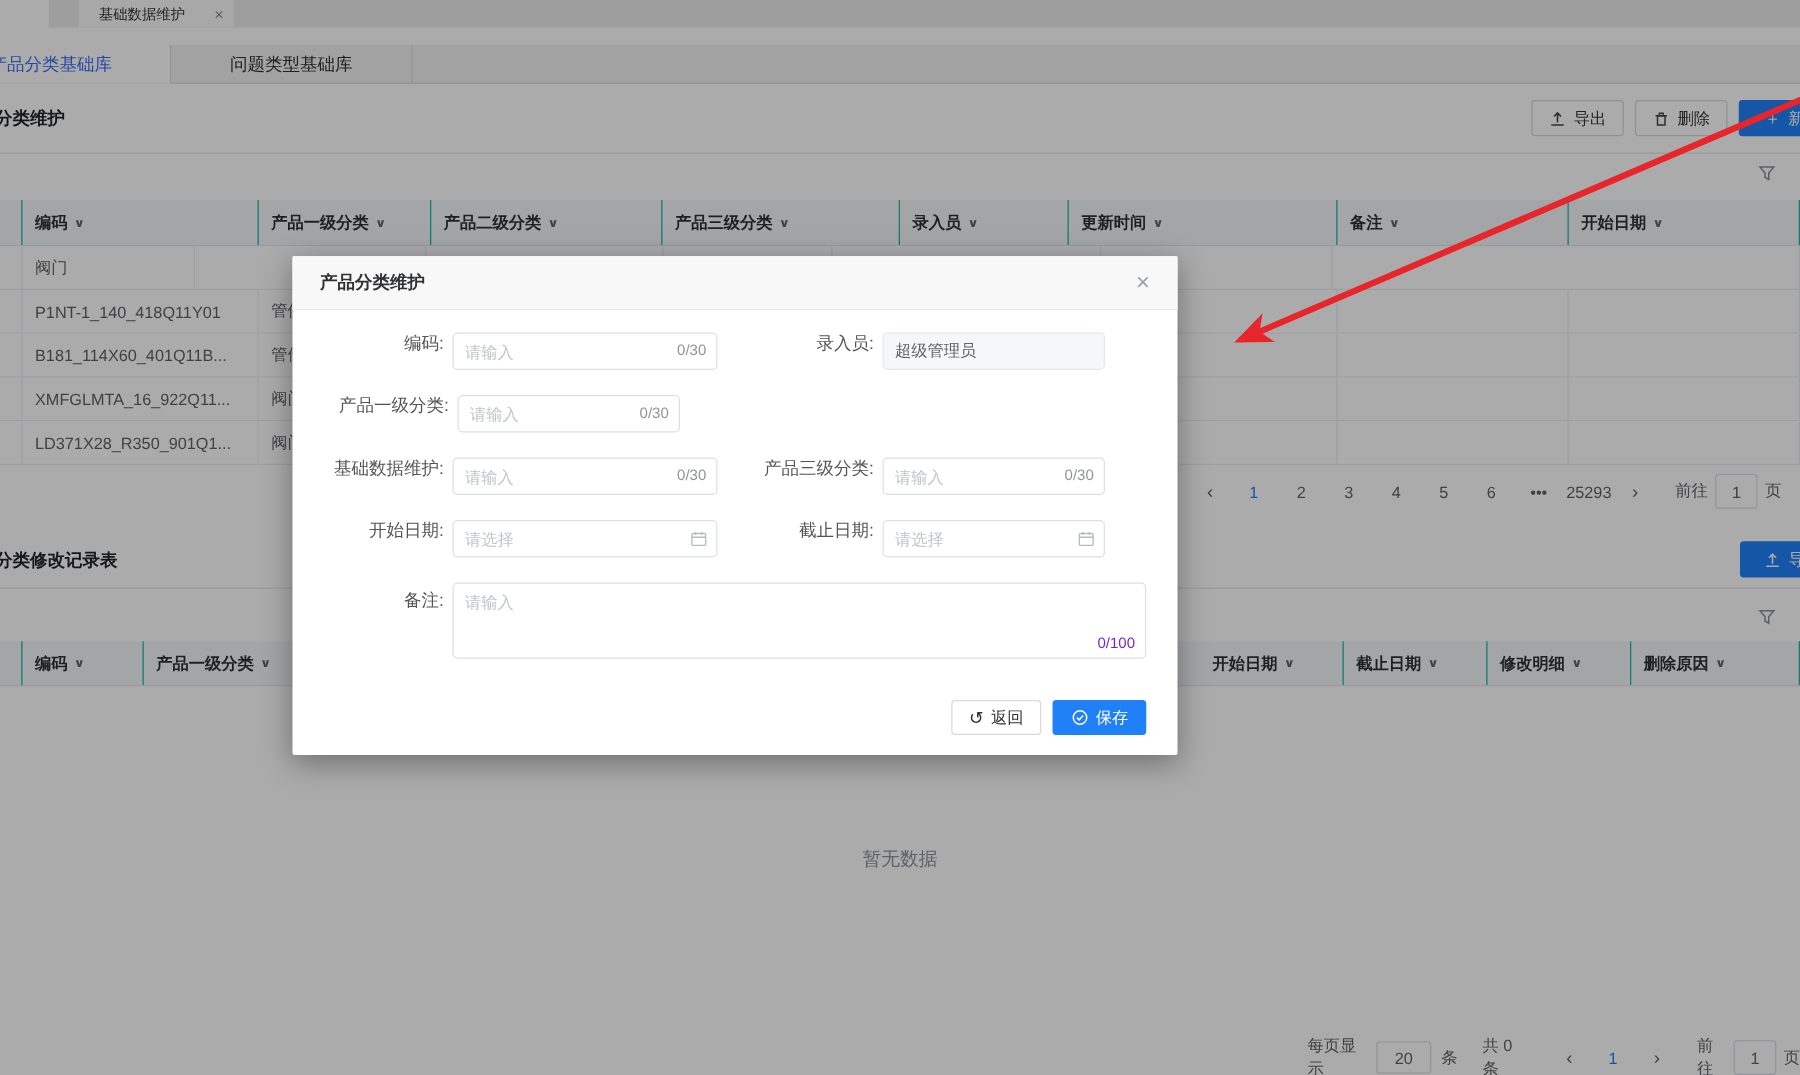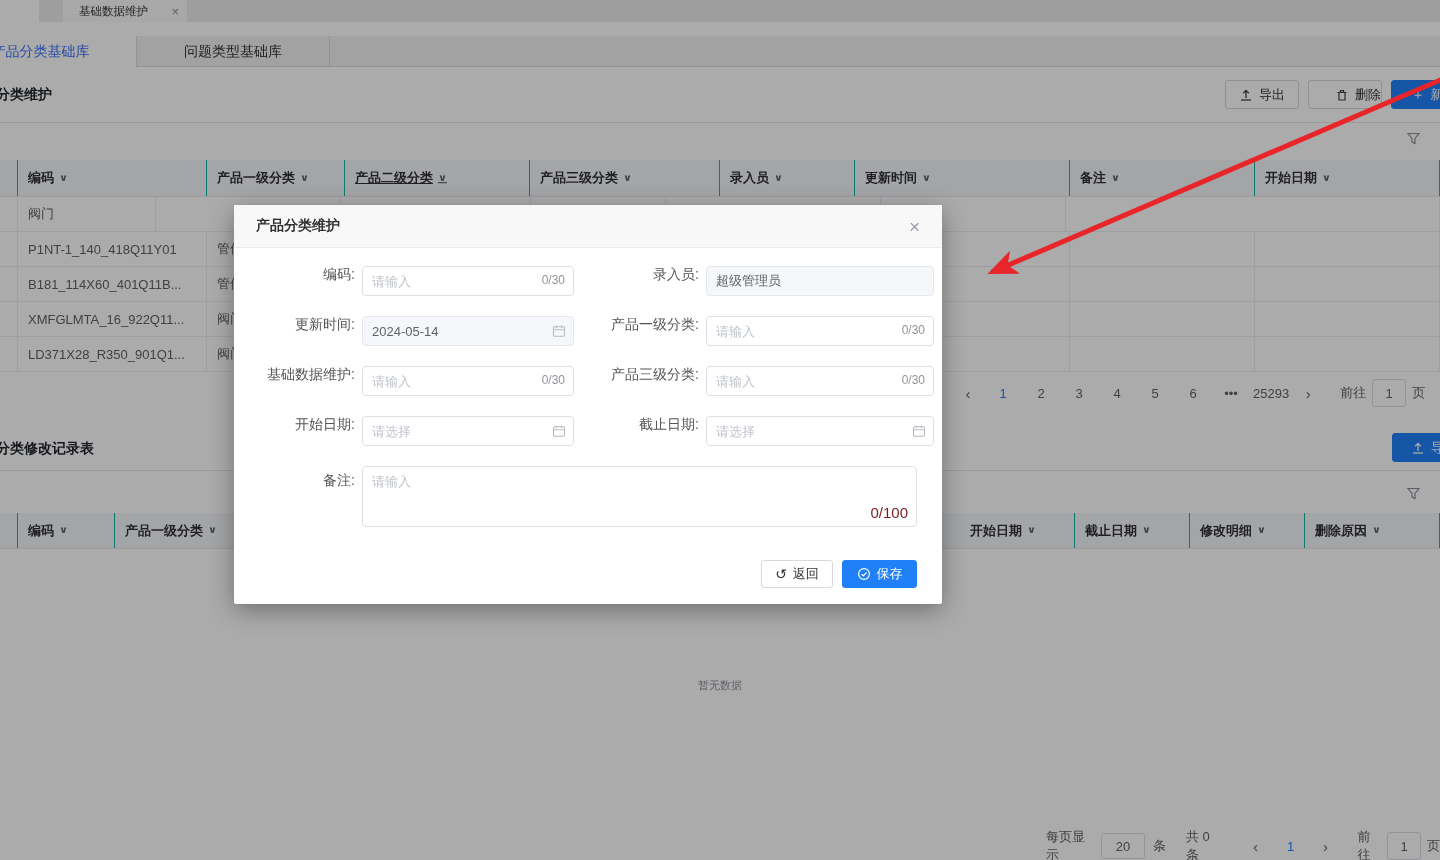--- a/index.html
+++ b/index.html
@@ -22,49 +22,49 @@
   .tab.plain { width:193px; color:#303133; }
 
   
   .sec1-title { position:absolute; top:86px; left:-4px; font-size:14px; font-weight:bold; color:#1f2329; }
   .sec2-title { position:absolute; top:440px; left:-4px; font-size:14px; font-weight:bold; color:#1f2329; }
 
   .btn { display:inline-flex; align-items:center; justify-content:center; gap:6px; height:29px;
          border:1px solid #d9d9d9; background:#fff; border-radius:3px; font-size:13px; color:#333; cursor:pointer; }
   .btn svg { display:block; }
   .btn-export1 { position:absolute; top:80px; left:1225px; width:74px; }
-  .btn-delete  { position:absolute; top:80px; left:1308px; width:74px;justify-content:flex-end; }
+  .btn-delete  { position:absolute; top:80px; left:1308px; width:74px; }
   .btn-add     { position:absolute; top:80px; left:1391px; width:86px; background:#2080f8; border-color:#2080f8; color:#fff; }
   .btn-export2 { position:absolute; top:433px; left:1392px; width:84px; background:#2080f8; border-color:#2080f8; color:#fff; }
 
   .divider1 { position:absolute; top:122px; left:0; width:1440px; border-top:1px solid #e6e6e6; }
   .divider2 { position:absolute; top:470px; left:0; width:1440px; border-top:1px solid #e6e6e6; }
   .funnel1 { position:absolute; top:131px; left:1406px; cursor:pointer; }
   .funnel2 { position:absolute; top:486px; left:1406px; cursor:pointer; }
 
   
   .t1 { position:absolute; top:160px; left:0; width:1440px; }
   .t-head { display:flex; background:#f5f7fa; height:37px; border-bottom:1px solid #e4e7ed; }
   .t-head .cell { display:flex; align-items:center; gap:5px; padding-left:10px; font-size:13px;
                   font-weight:bold; color:#303133; border-right:1px solid #14b8a6; overflow:hidden; white-space:nowrap; }
   .t-row { display:flex; height:35px; border-bottom:1px solid #ebeef5; background:#fff; }
   .t-row .cell { display:flex; align-items:center; padding-left:10px; font-size:13px; color:#606266;
                  border-right:1px solid #ebeef5; overflow:hidden; white-space:nowrap; }
   .caret { font-size:11px; color:#5f6368; transform:scaleY(.85); }
   .c0{width:18px;flex:none;} .c1{width:189px;flex:none;} .c2{width:138px;flex:none;}
-  .c3{width:185px;flex:none;text-decoration:underline;} .c4{width:190px;flex:none;} .c5{width:135px;flex:none;}
+  .c3{width:185px;flex:none;} .c4{width:190px;flex:none;} .c5{width:135px;flex:none;}
   .c6{width:215px;flex:none;} .c7{width:185px;flex:none;} .c8{flex:1;}
 
   .t2 { position:absolute; top:513px; left:0; width:1440px; }
   .t2 .t-head { height:36px; }
   .d0{width:18px;flex:none;} .d1{width:97px;flex:none;} .d2{width:135px;flex:none;}
   .dsp{flex:1; border-right:none !important;}
   .dr{width:115px;flex:none;} .dlast{width:135px;flex:none;}
 
-  .empty-text { position:absolute; top:678px; left:0; width:1440px; text-align:center; font-size:11px; color:#8d929c; }
+  .empty-text { position:absolute; top:678px; left:0; width:1440px; text-align:center; font-size:15px; color:#8d929c; }
 
   
   .pag { position:absolute; display:flex; align-items:center; font-size:13px; color:#606266; }
   .pag1 { top:379px; left:952px; height:28px; }
   .pag2 { top:832px; left:1046px; height:28px; }
   .pg-item { min-width:32px; height:28px; display:flex; align-items:center; justify-content:center;
              margin:0 3px; cursor:pointer; }
   .pg-item.active { color:#2080f8; }
   .pg-arrow { min-width:26px; font-size:15px; color:#606266; }
   .pg-goto { margin-left:16px; }
@@ -81,33 +81,33 @@
   .modal-header { height:43px; background:#f8f8f8; border-bottom:1px solid #ececec; display:flex;
                   align-items:center; justify-content:space-between; padding:0 22px; }
   .modal-title { font-size:14px; font-weight:bold; color:#303133; }
   .modal-close { font-size:19px; color:#9a9fa8; cursor:pointer; line-height:1; }
   .modal-body { padding-top:18px; }
   .form-row { display:flex; height:30px; margin-bottom:20px; }
   .fg { display:flex; align-items:flex-start; }
   .fg .flabel { text-align:right; padding-right:7px; font-size:14px; color:#555; white-space:nowrap; }
   .lw1 { width:128px; flex:none; } .lw2 { width:132px; flex:none; }
   .iwrap { position:relative; height:30px; }
-  .iw1 { width:212px; } .iw2 { width:228px; }
+  .iw1 { width:212px; } .iw2 { width:178px; }
   .inp { width:100%; height:30px; border:1px solid #dcdfe6; border-radius:4px; padding:0 42px 0 9px;
          font-size:13px; color:#606266; background:#fff; font-family:inherit; }
   .inp::placeholder, .ta::placeholder { color:#c0c4cc; }
   .inp.date { padding-right:26px; }
   .inp:disabled { background:#f5f7fa; border-color:#e4e7ed; color:#606266; }
   .counter { position:absolute; right:9px; top:7px; font-size:12px; color:#909399; pointer-events:none; }
   .cal-icon { position:absolute; right:8px; top:8px; pointer-events:none; }
   .ta-row { height:61px; }
   .iw-ta { width:555px; height:61px; }
   .ta { width:100%; height:61px; border:1px solid #dcdfe6; border-radius:4px; padding:6px 9px;
         font-size:13px; color:#606266; resize:none; font-family:inherit; }
-  .ta-counter { position:absolute; right:9px; bottom:6px; font-size:15px; color:#7f1d1d; pointer-events:none; }
+  .ta-counter { position:absolute; right:9px; bottom:6px; font-size:12px; color:#6d28d9; pointer-events:none; }
   .modal-footer { position:absolute; right:25px; bottom:16px; display:flex; gap:9px; }
   .btn-back { width:72px; height:28px; }
   .btn-save { width:75px; height:28px; background:#2080f8; border-color:#2080f8; color:#fff; }
   .back-glyph { font-size:14px; line-height:1; }
 
   
   .arrow-layer { position:absolute; inset:0; z-index:60; pointer-events:none; }
 </style>
 </head>
 <body>
@@ -343,32 +343,20 @@
       <div class="fg">
         <span class="flabel lw2">录入员:</span>
         <span class="iwrap iw2">
           <input class="inp" disabled="" value="超级管理员" style="">
         </span>
       </div>
     </div>
 
     <div class="form-row">
       <div class="fg">
-        <span class="flabel lw1">更新时间:</span>
-        <span class="iwrap iw1">
-          <input class="inp date" disabled="" value="2024-05-14" style="">
-          <span class="cal-icon">
-            <svg width="14" height="14" viewBox="0 0 14 14">
-                <rect x="1.5" y="2.8" width="11" height="9.5" rx="1" fill="none" stroke="#b7bcc4" stroke-width="1.1"></rect>
-                <path d="M1.5 5.8 L12.5 5.8 M4.5 1.5 L4.5 4 M9.5 1.5 L9.5 4" stroke="#b7bcc4" stroke-width="1.1"></path>
-              </svg>
-          </span>
-        </span>
-      </div>
-      <div class="fg">
         <span class="flabel lw2">产品一级分类:</span>
         <span class="iwrap iw2">
           <input class="inp" placeholder="请输入" style="">
           <span class="counter">0/30</span>
         </span>
       </div>
     </div>
 
     <div class="form-row">
       <div class="fg">

